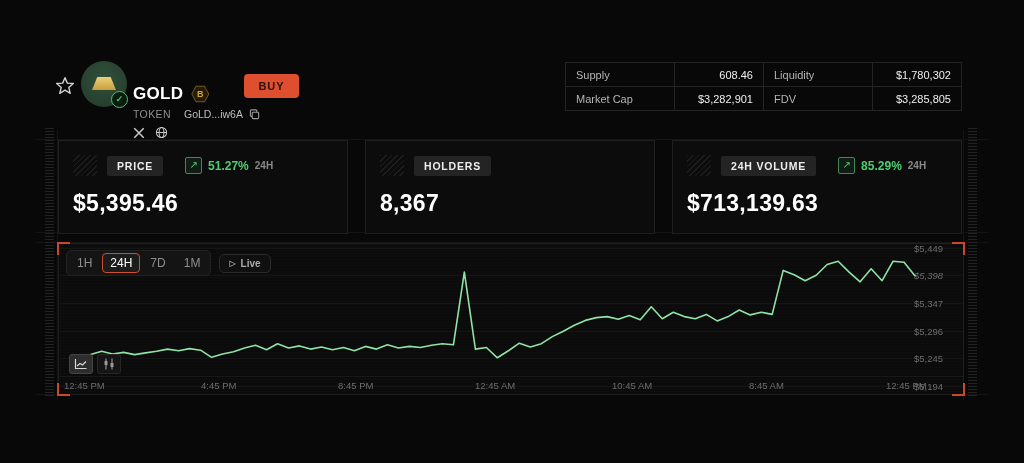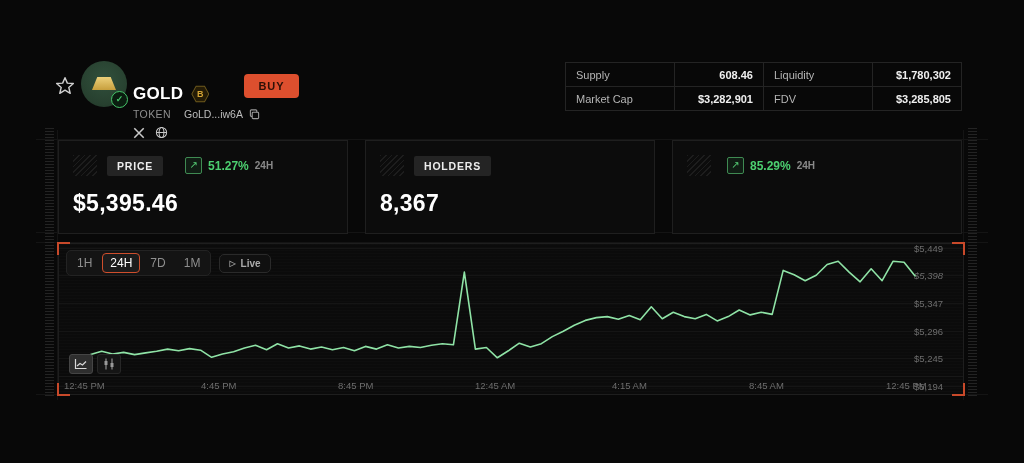--- a/index.html
+++ b/index.html
@@ -37,21 +37,21 @@
   .copy-btn{background:none;border:none;padding:0;cursor:pointer;line-height:0;}
   .social-row{display:flex;align-items:center;gap:10px;margin-top:6px;}
   .icon-btn{background:none;border:none;padding:0;cursor:pointer;line-height:0;}
   .buy-btn{position:absolute;left:244px;top:74px;width:55px;height:24px;border:none;border-radius:4px;
            background:#dd4f2e;color:#2d1007;font-size:11px;font-weight:bold;letter-spacing:1px;cursor:pointer;}
 
   
   .stats-table{position:absolute;left:565px;top:62px;width:397px;border-collapse:collapse;}
   .stats-table td{border:1px solid #242424;height:23px;font-size:11px;padding:0 10px;}
   .stats-table td.lbl{color:#b5b5b5;width:88px;}
-  .stats-table td.val{color:#efefef;text-align:right;font-weight:700;}
+  .stats-table td.val{color:#efefef;text-align:right;font-weight:400;}
 
   
   .card{position:absolute;top:140px;width:288px;height:92px;background:#0c0c0c;border:1px solid #1f1f1f;}
   .card .inner{padding:14px 0 0 14px;}
   .badge-row{display:flex;align-items:center;gap:16px;}
   .hatch-sq{width:24px;height:21px;margin-right:-6px;
     background:repeating-linear-gradient(135deg,#1d1d1d 0 1px,transparent 1px 4px);}
   .card-badge{background:#242424;color:#ededed;font-size:10.5px;font-weight:bold;
               letter-spacing:.8px;padding:4px 10px;border-radius:2px;}
   .change-group{display:flex;align-items:center;gap:6px;margin-left:6px;}
@@ -194,26 +194,28 @@
         <span class="card-badge">HOLDERS</span>
       </div>
       <div class="card-value">8,367</div>
     </div>
   </div>
 
   <div class="card" style="left:672px">
     <div class="inner">
       <div class="badge-row">
         <span class="hatch-sq"></span>
+        <span class="card-badge">24H VOLUME</span>
         <span class="change-group">
           <span class="arrow-box">↗</span>
           <span class="pct">85.29%</span>
           <span class="pct-period">24H</span>
         </span>
       </div>
+      <div class="card-value">$713,139.63</div>
     </div>
   </div>
 
   <div class="chart-panel">
     <div class="corner tl"></div>
     <div class="corner tr"></div>
     <div class="corner bl"></div>
     <div class="corner br"></div>
 
     <div class="toolbar">
@@ -264,19 +266,19 @@
           <rect x="8.5" y="5" width="3" height="4" fill="#9a9a9a" stroke="none"></rect>
         </svg>
       </button>
     </div>
 
     <div class="xaxis">
         <span class="xlabel" style="left: 5px;">12:45 PM</span>
         <span class="xlabel" style="left: 142px;">4:45 PM</span>
         <span class="xlabel" style="left: 279px;">8:45 PM</span>
         <span class="xlabel" style="left: 416px;">12:45 AM</span>
-        <span class="xlabel" style="left: 553px;">4:15 AM</span>
+        <span class="xlabel" style="left: 553px;">10:45 AM</span>
         <span class="xlabel" style="left: 690px;">8:45 AM</span>
         <span class="xlabel" style="left: 827px;">12:45 PM</span>
       </div>
   </div>
 
 </div>
 
 </body></html>

